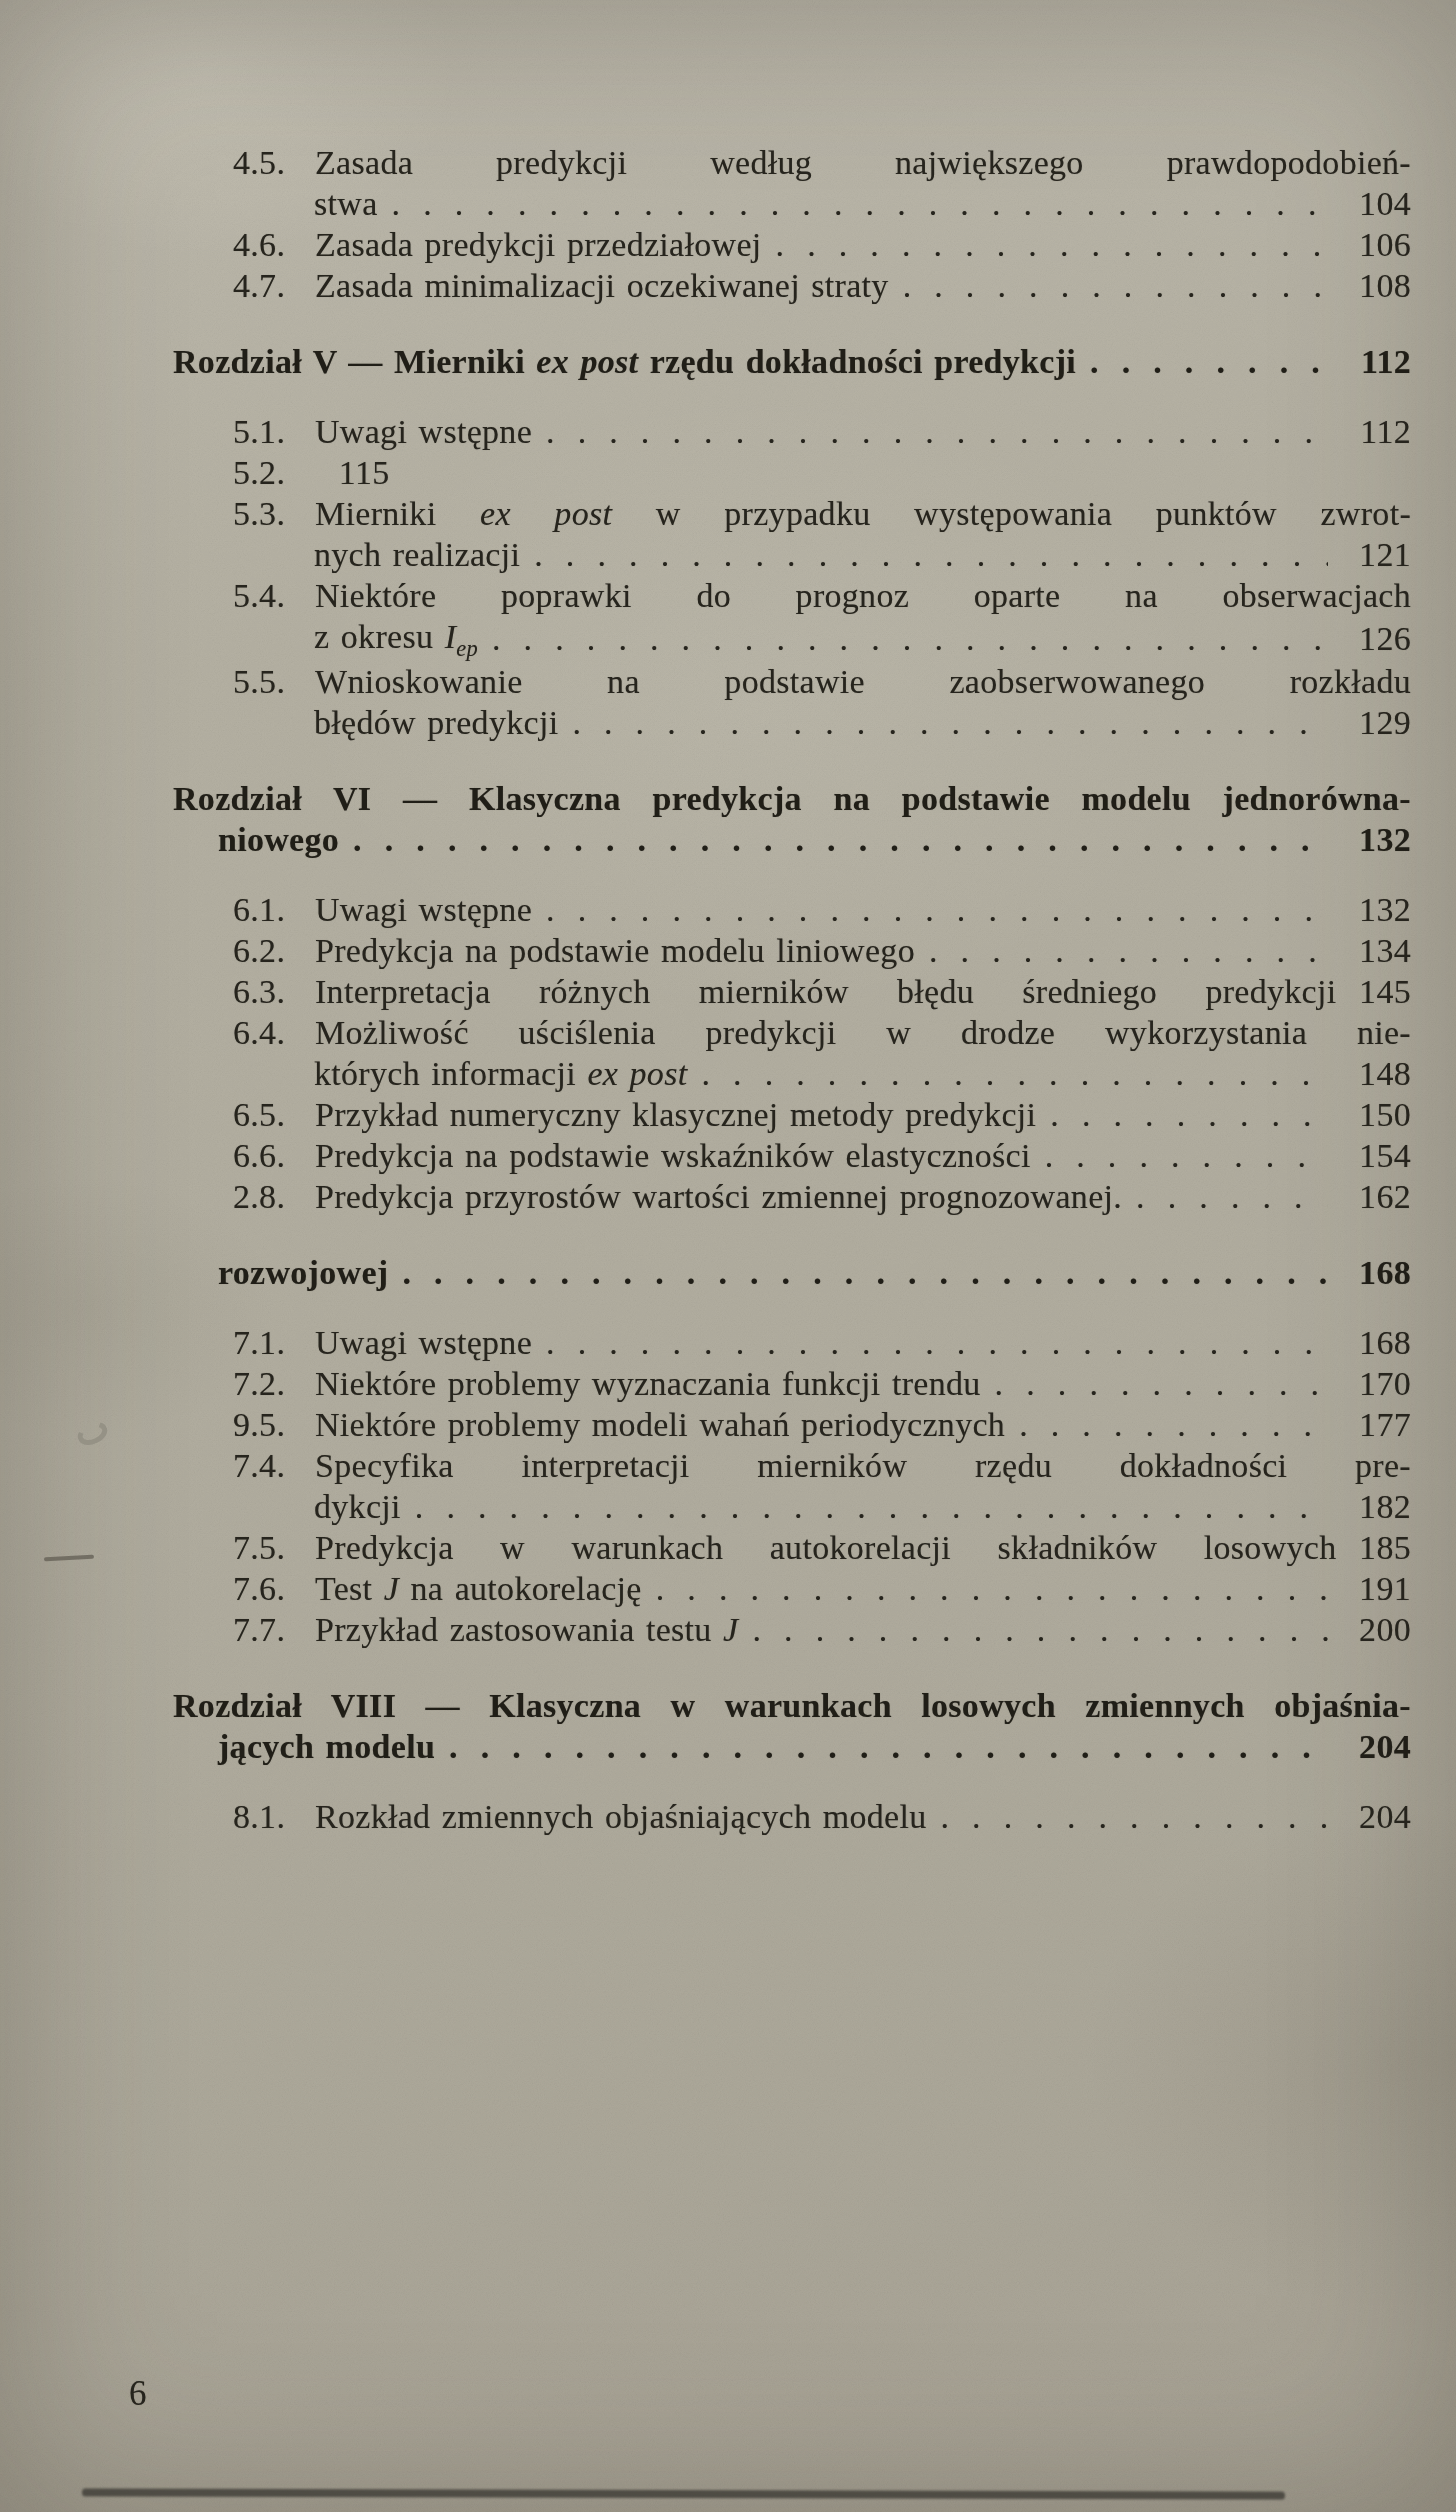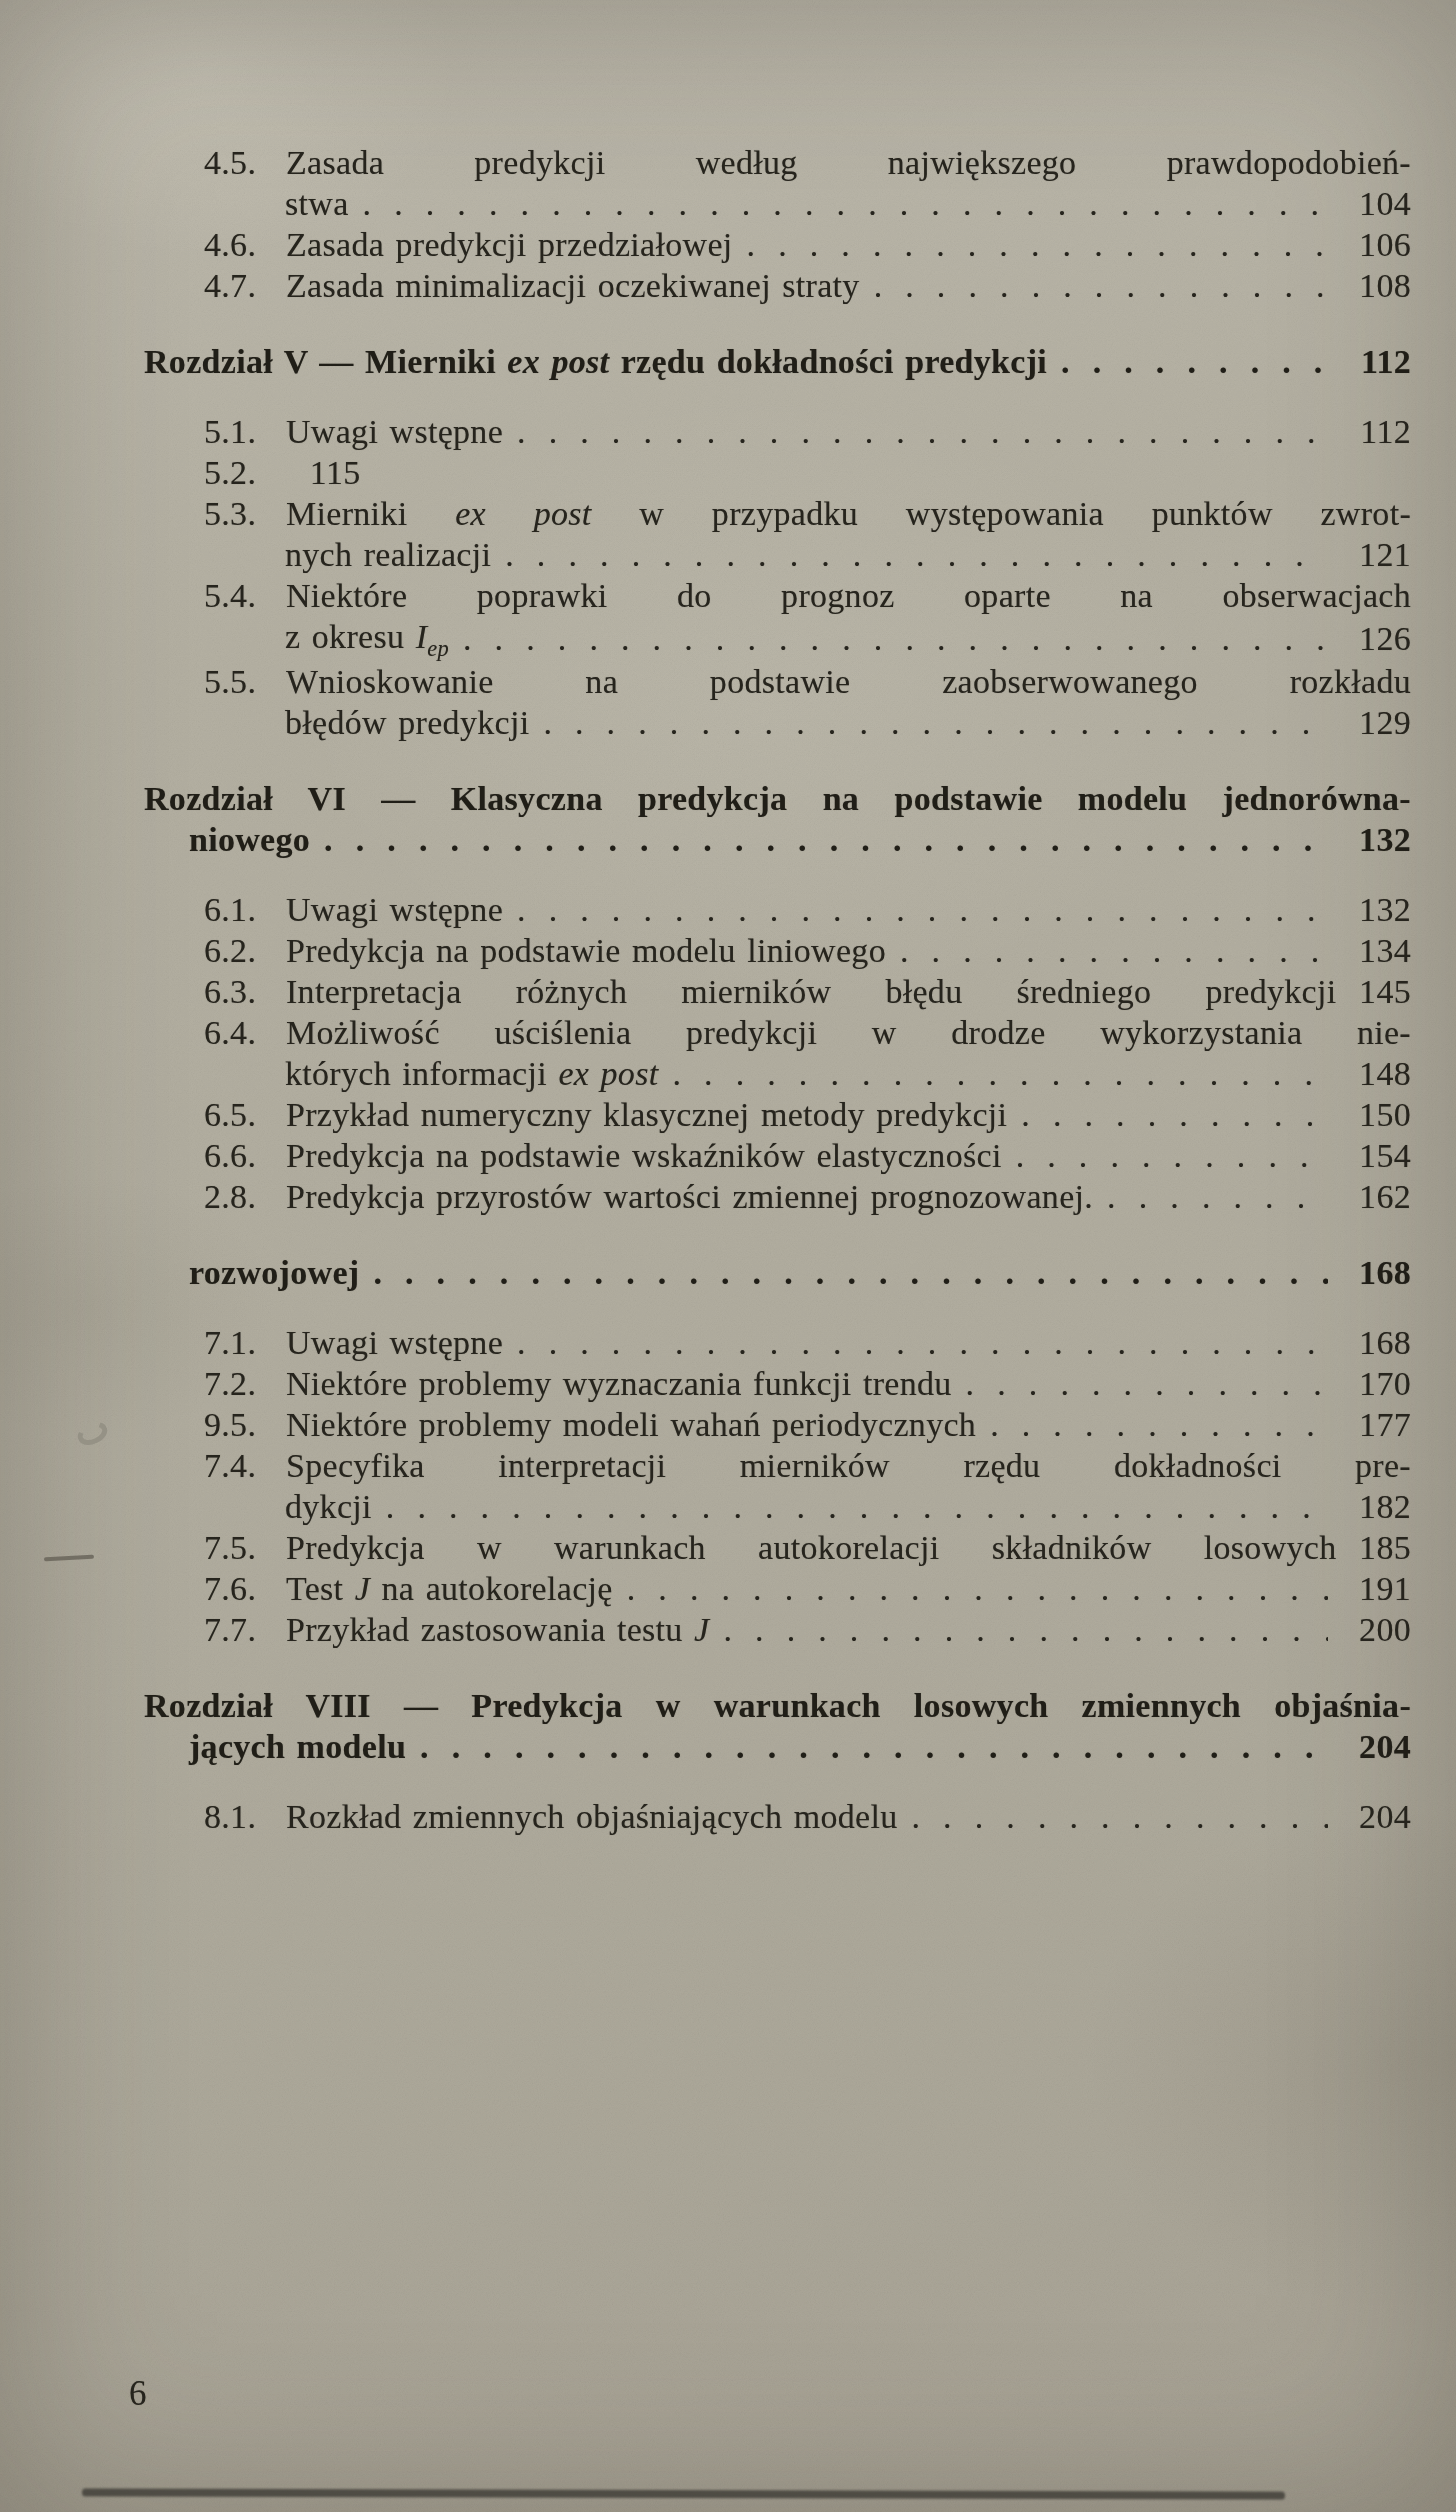--- a/index.html
+++ b/index.html
@@ -22,20 +22,21 @@
 
   .grain { position:absolute; inset:0; opacity:.14; mix-blend-mode:multiply; pointer-events:none; }
 
   .toc { position:absolute; left:144px; right:45px; top:142px; }
 
   .line {
     display:flex; align-items:baseline;
     font-size:34px; line-height:41px;
     letter-spacing:0.3px; word-spacing:2.6px;
     text-shadow:0 0 0.9px rgba(42,40,34,.35);
+    margin-left:29px;
   }
   .entry .line { padding-left:60px; }
   .entry .line .num { flex:0 0 82px; }
   .entry .line.cont { padding-left:141px;align-items:center; }
   .chapter .line.cont { padding-left:45px; }
 
   .chapter { font-weight:700; margin:35px 0 29px; }
   .chapter .line { color:#201e17; }
 
   .txt { flex:0 0 auto; white-space:nowrap; }
@@ -293,21 +294,21 @@
       <div class="toc-item entry">
         <div class="line">
           <span class="num">7.7.</span>
           <span class="txt"><span>Przykład zastosowania testu </span><span class="it">J</span></span>
           <span class="dots">. . . . . . . . . . . . . . . . . . . . . . . . . . . . . . . . . . . . . . . . . . . . . . . . . . . . . . .</span>
           <span class="pg">200</span>
         </div>
       </div>
       <div class="toc-item chapter">
         <div class="line just">
-          <span class="txt"><span>Rozdział VIII — Predykcja w warunkach losowych zmiennych objaśnia-</span></span>
+          <span class="txt"><span>Rozdział VIII — Klasyczna w warunkach losowych zmiennych objaśnia-</span></span>
         </div>
         <div class="line cont">
           <span class="txt"><span>jących modelu</span></span>
           <span class="dots">. . . . . . . . . . . . . . . . . . . . . . . . . . . . . . . . . . . . . . . . . . . . . . . . . . . . . . .</span>
           <span class="pg">204</span>
         </div>
       </div>
       <div class="toc-item entry">
         <div class="line">
           <span class="num">8.1.</span>

